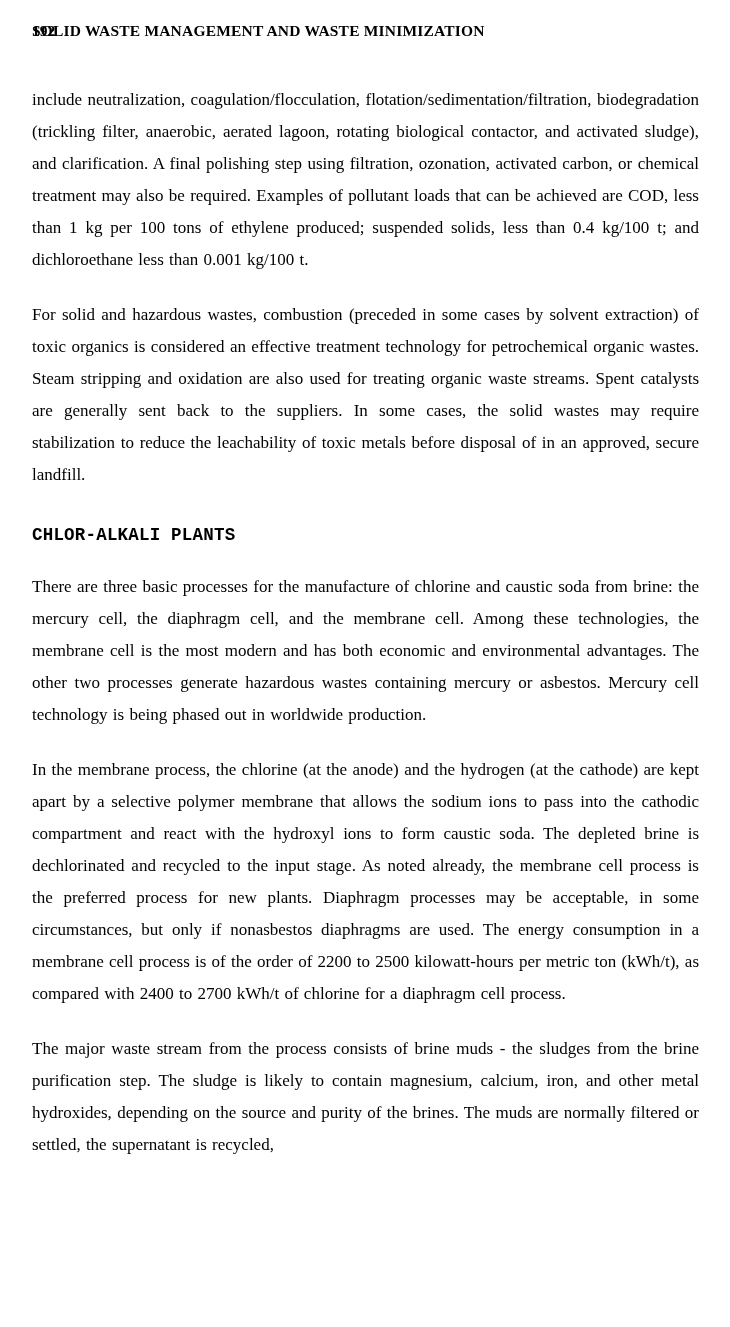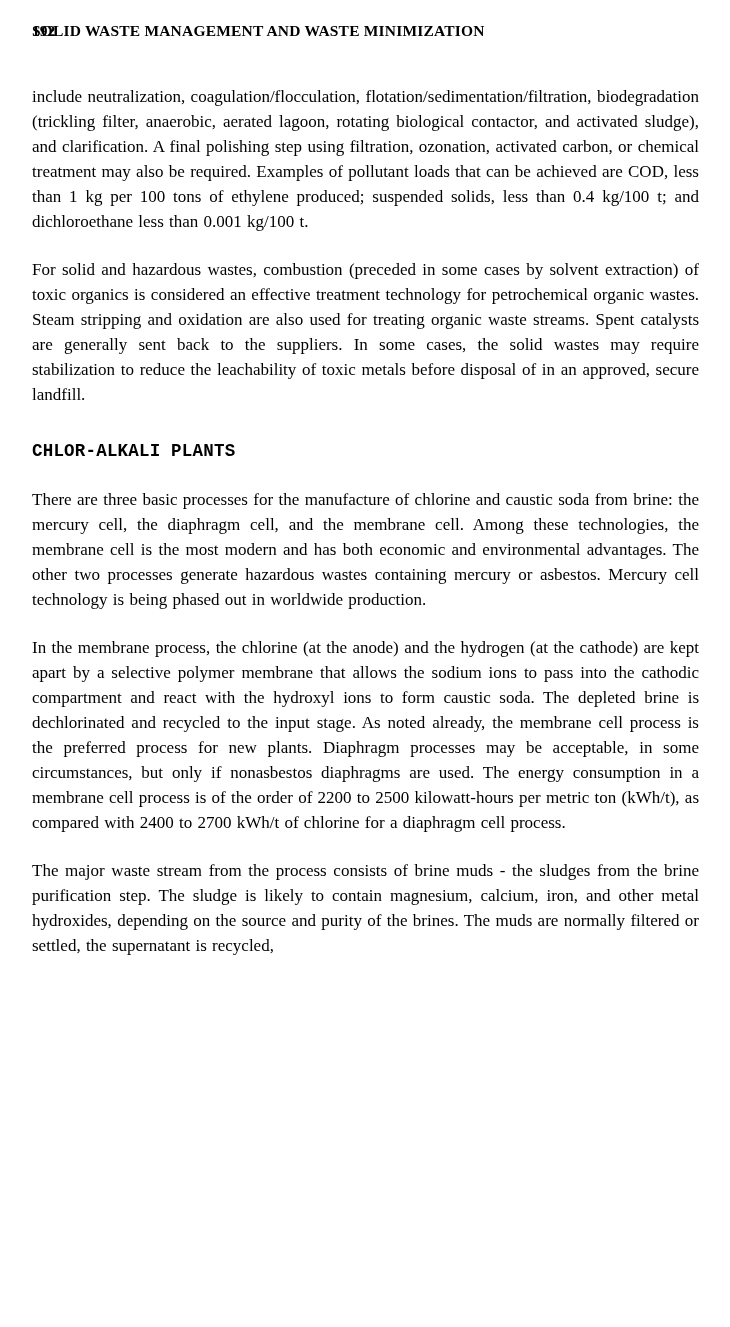--- a/index.html
+++ b/index.html
@@ -34,21 +34,21 @@
     display: block;
     text-align: left;
     letter-spacing: 0.2px;
   }
   main {
     margin-top: 42px;
   }
   .body-para {
     margin: 0 0 23px 0;
     font-size: 17px;
-    line-height: 25px;
+    line-height: 32px;
     text-align: justify;
     text-justify: inter-word;
     word-spacing: 1px;
   }
   .section-heading {
     margin: 34px 0 26px 0;
     font-size: 17.5px;
     font-weight: bold;
     letter-spacing: 0.2px;
     font-family: Liberation Mono, monospace;

